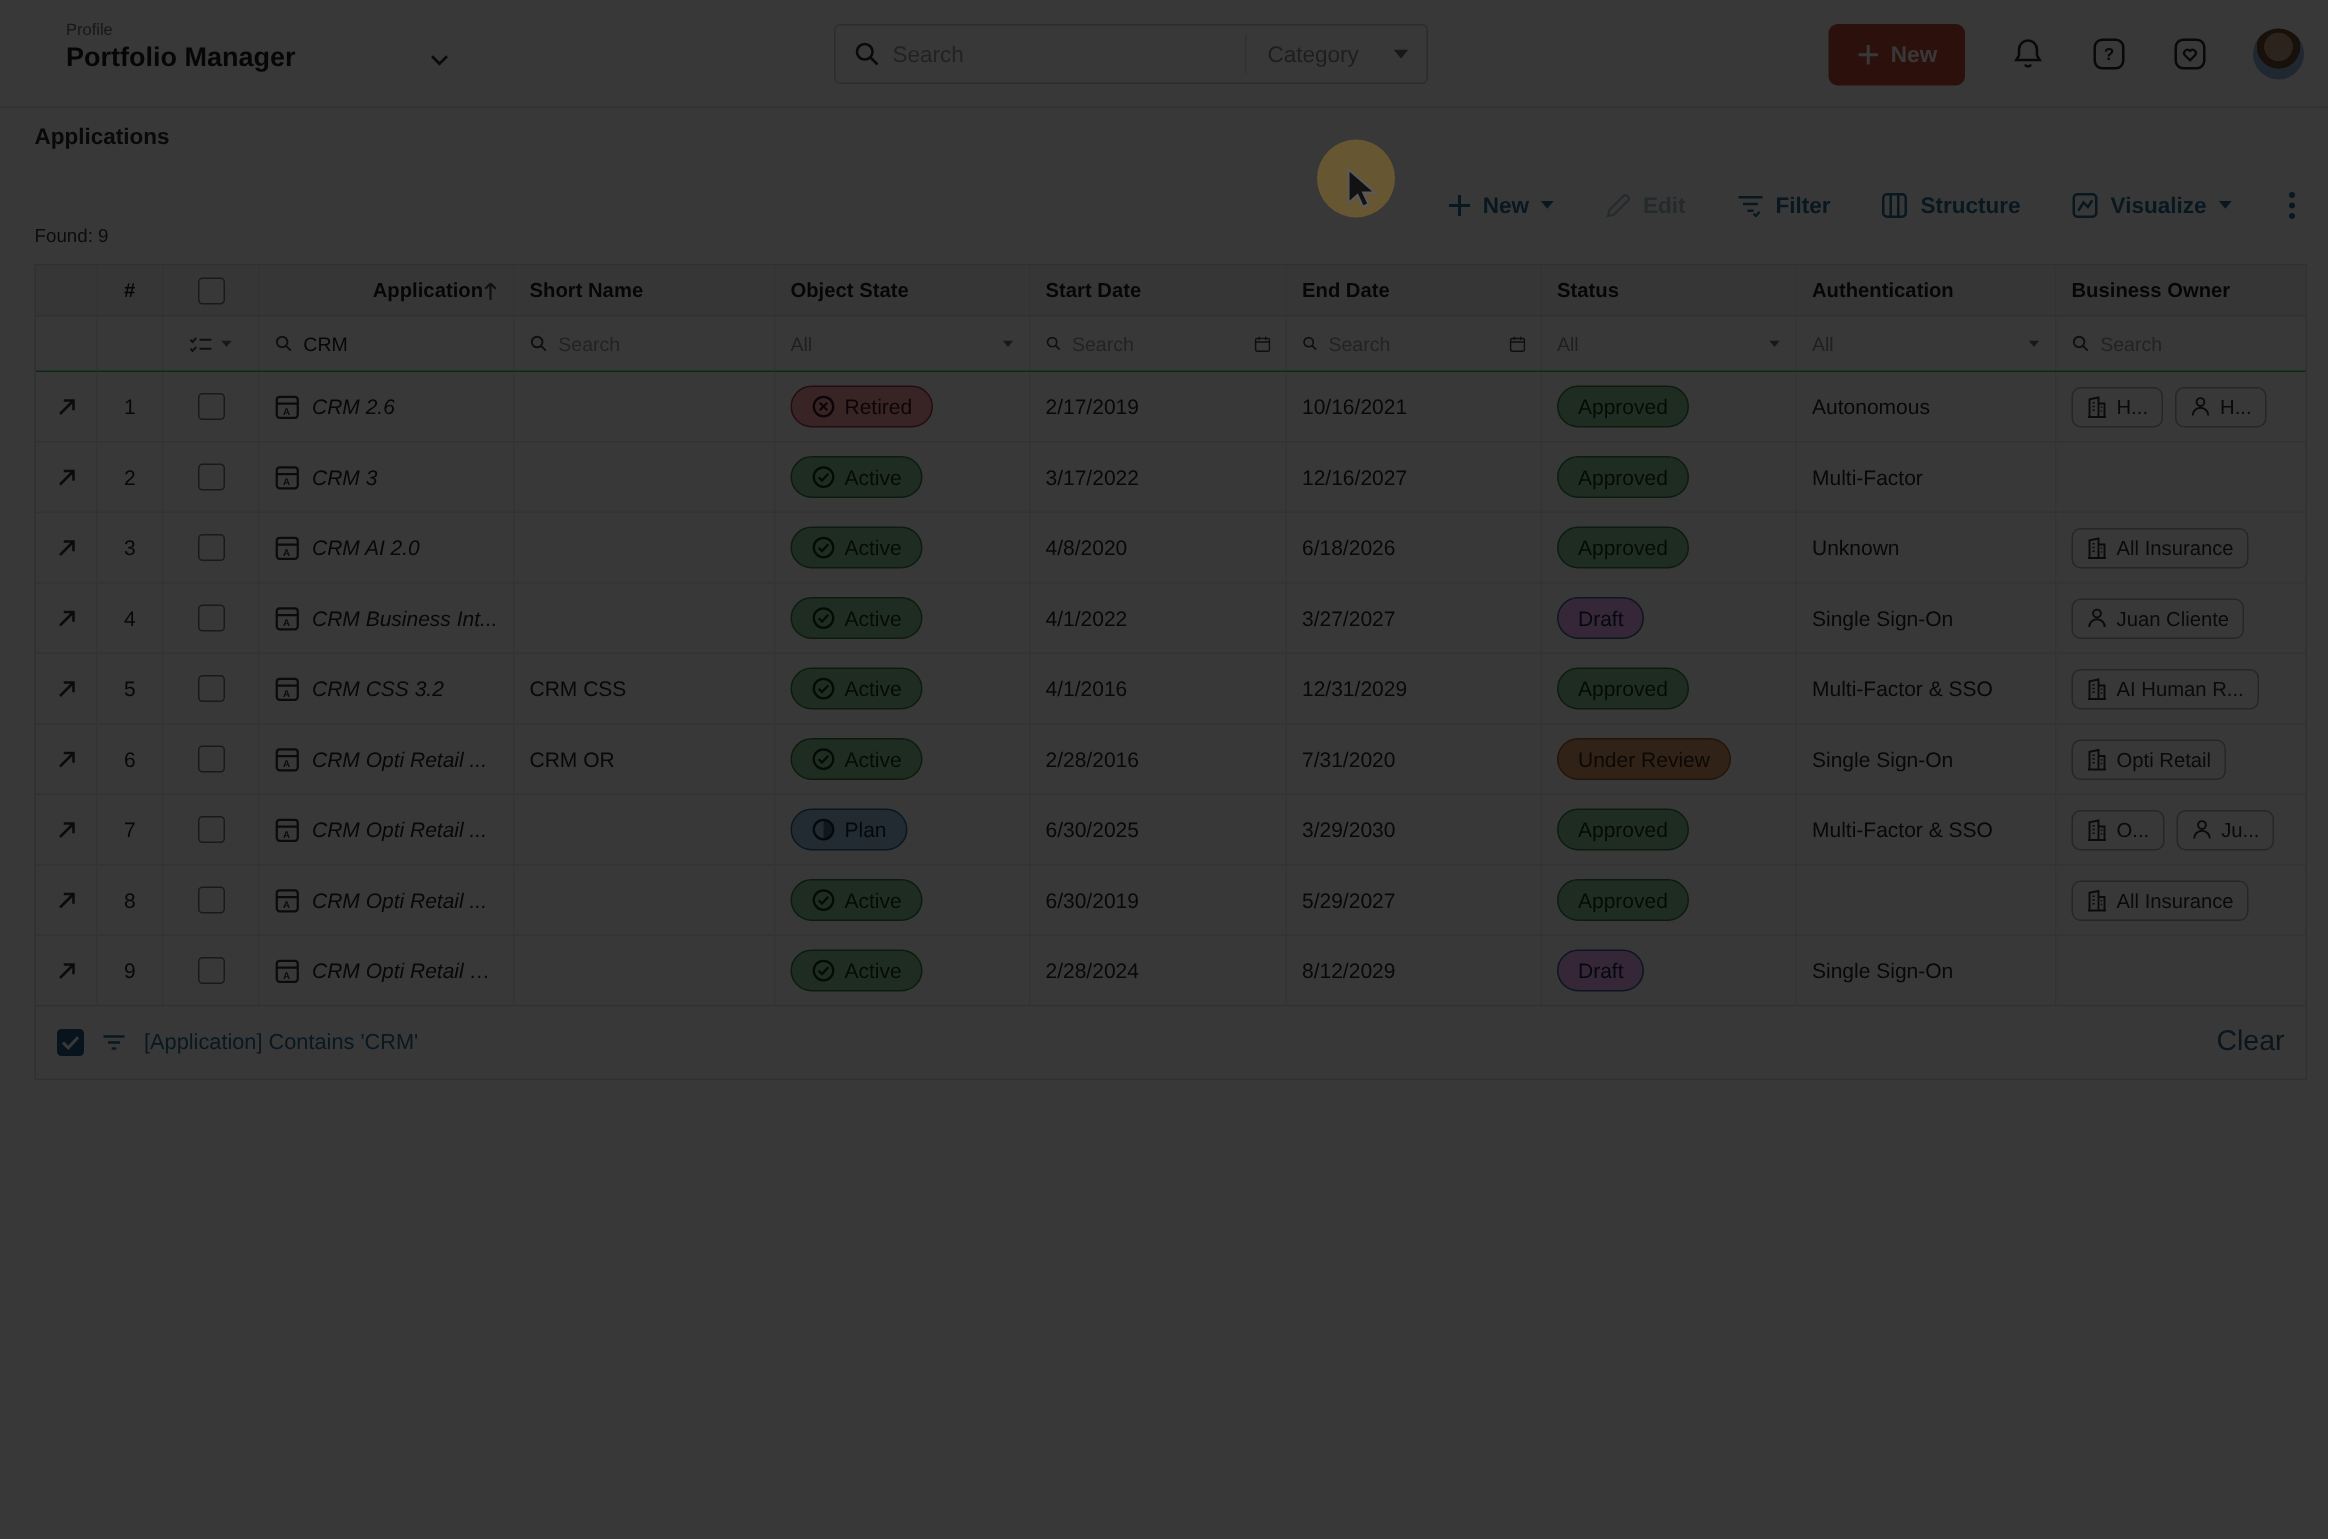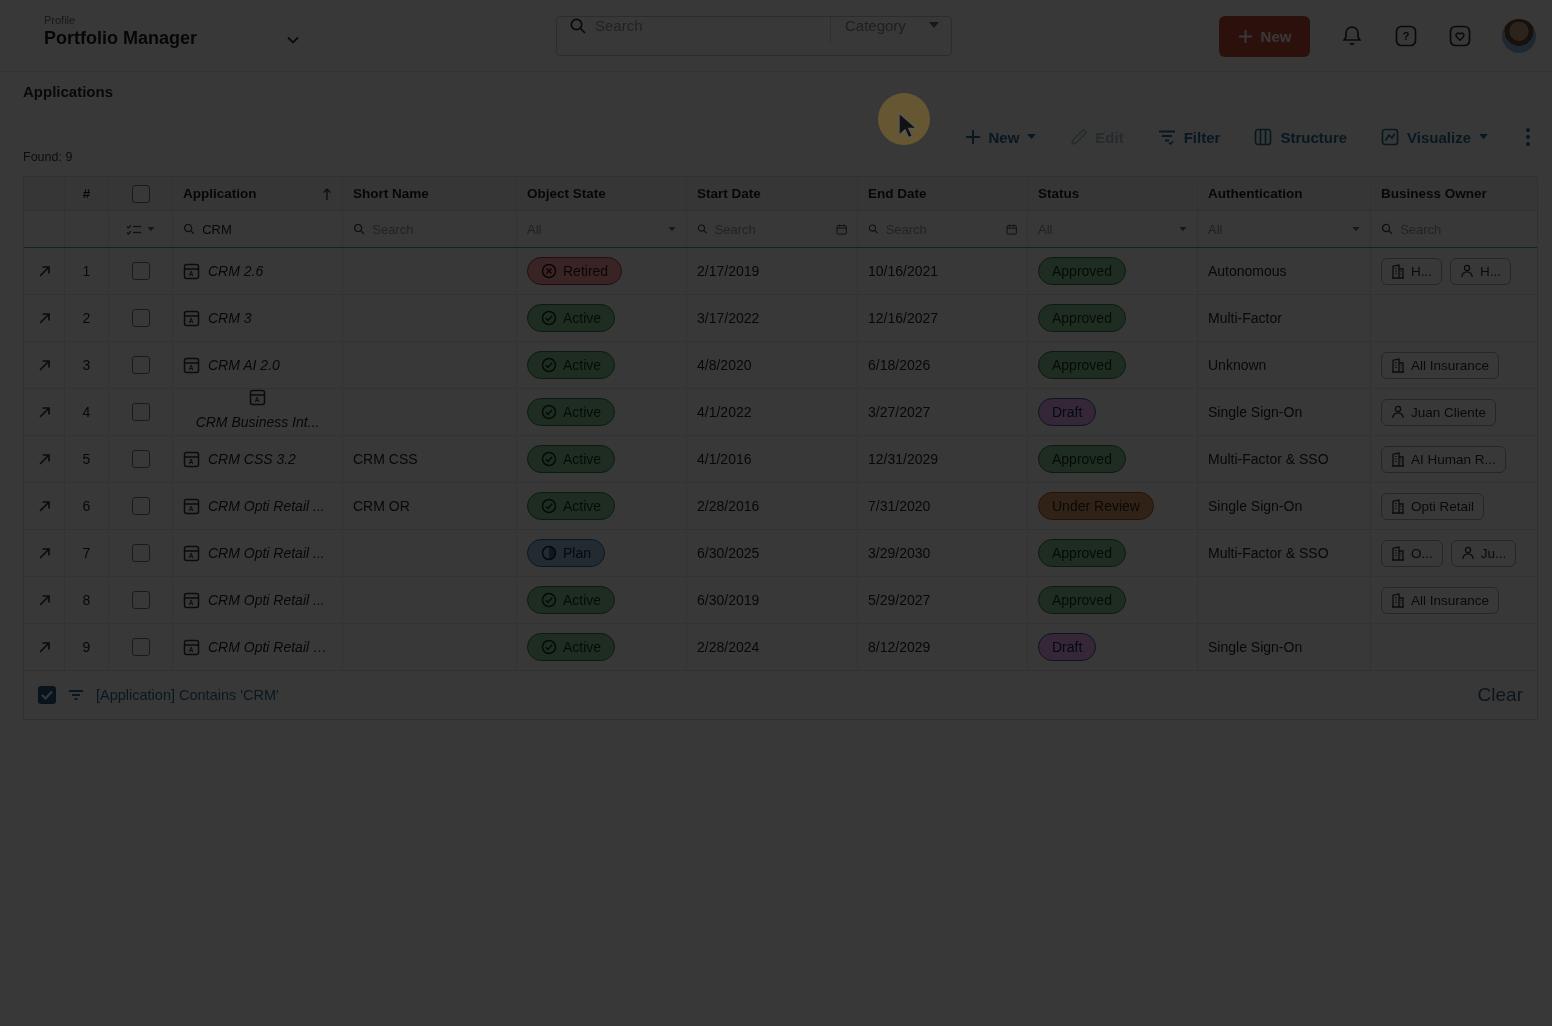--- a/index.html
+++ b/index.html
@@ -11,21 +11,21 @@
   .topbar { position:absolute; top:0; left:0; right:0; height:72px; background:#fff;
             border-bottom:1px solid #e2e2e2; }
   .profile { position:absolute; left:44px; top:14px; cursor:pointer; }
   .profile-label { font-size:11px; color:#6d6d6d; }
   .profile-row { display:flex; align-items:center; gap:88px; }
   .profile-name { font-size:18px; font-weight:bold; color:#1c1c1c; margin-top:2px; }
   .chev { width:16px; height:16px; margin-top:4px; }
 
   .gsearch { position:absolute; left:556px; top:16px; width:396px; height:40px;
              border:1px solid #c9c9c9; border-radius:4px; background:#fff;
-             display:flex; align-items:flex-start; }
+             display:flex; align-items:center; }
   .gsearch .sico { margin:0 8px 0 12px; }
   .gsearch input { border:none; outline:none; flex:1; font-size:15px; color:#222;
                    font-family:"Liberation Sans",sans-serif; background:transparent; }
   .gsearch input::placeholder { color:#9a9a9a; }
   .gsep { width:1px; height:26px; background:#d6d6d6; }
   .gcat { width:120px; font-size:15px; color:#8b8b8b; padding-left:14px; display:flex;
           align-items:center; justify-content:space-between; padding-right:12px; cursor:pointer; }
 
   .topbar-right { position:absolute; right:16px; top:0; height:72px; display:flex;
                   align-items:center; gap:30px; }
@@ -48,21 +48,21 @@
   .found { position:absolute; left:23px; top:150px; font-size:12.5px; color:#3a3a3a; }
 
   
   .tbl { position:absolute; left:23px; top:176px; width:1515px; border:1px solid #d9d9d9; background:#fff; }
   .grid { display:grid; grid-template-columns:41px 44px 64px 170px 174px 170px 171px 170px 170px 173px 1fr; }
   .cell { border-right:1px solid #e9e9e9; padding:0 10px; display:flex; align-items:center;
           min-width:0; overflow:hidden; white-space:nowrap; }
   .cell:last-child { border-right:none; }
   .hdr { height:34px; background:#f7f7f7; border-bottom:1px solid #dddddd; }
   .hdr .cell { font-size:13.5px; font-weight:bold; color:#1f1f1f; }
-  .hdr .appcell { justify-content:space-between; }
+  .hdr .appcell { justify-content:flex-end; }
   .frow { height:37px; border-bottom:1px solid #22c55e; }
   .frow .cell { font-size:13px; color:#222; gap:7px; }
   .frow input { border:none; outline:none; width:100%; font-size:13px; color:#222;
                 background:transparent; font-family:"Liberation Sans",sans-serif; }
   .frow input::placeholder { color:#9a9a9a; }
   .ddl { display:flex; justify-content:space-between; align-items:center; width:100%; cursor:pointer; }
   .ddl .val { color:#8f8f8f; }
   .drow { height:47px; border-bottom:1px solid #e6e6e6; }
   .drow:last-of-type { border-bottom:1px solid #dddddd; }
   .drow .cell { font-size:14px; color:#242424; }
@@ -483,21 +483,21 @@
       <span class="expand">
         <svg width="15" height="15" viewBox="0 0 15 15">
                 <path d="M3 12 12 3M5.5 3H12v6.5" fill="none" stroke="#333" stroke-width="1.7"></path>
               </svg>
       </span>
     </div>
     <div class="cell c-center">4</div>
     <div class="cell c-center">
       <span class="checkbox"></span>
     </div>
-    <div class="cell" style="gap:8px;flex-direction:column;">
+    <div class="cell" style="gap:8px;">
       <svg width="17" height="17" viewBox="0 0 17 17" style="flex:none;">
         <rect x="1.5" y="1.5" width="14" height="14" rx="2" fill="none" stroke="#333" stroke-width="1.5"></rect>
         <path d="M1.5 6h14" stroke="#333" stroke-width="1.5"></path>
         <text x="5.7" y="13.4" font-size="6.5" font-weight="bold" fill="#333" font-family="Liberation Sans, sans-serif">A</text>
       </svg>
       <span class="appname">CRM Business Int...</span>
     </div>
     <div class="cell"></div>
     <div class="cell">
       <span class="pill st-active">

